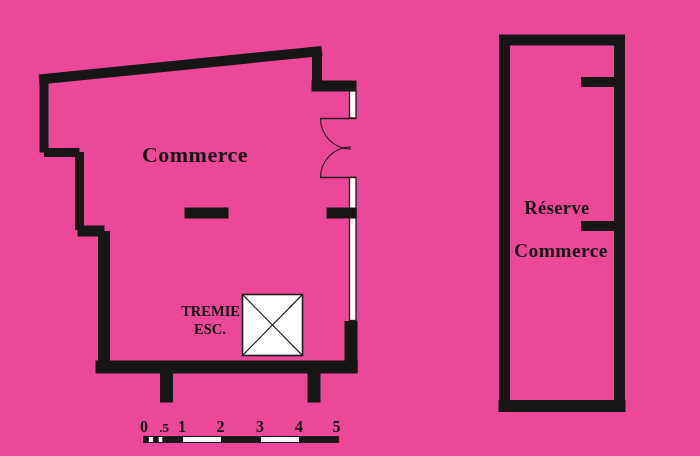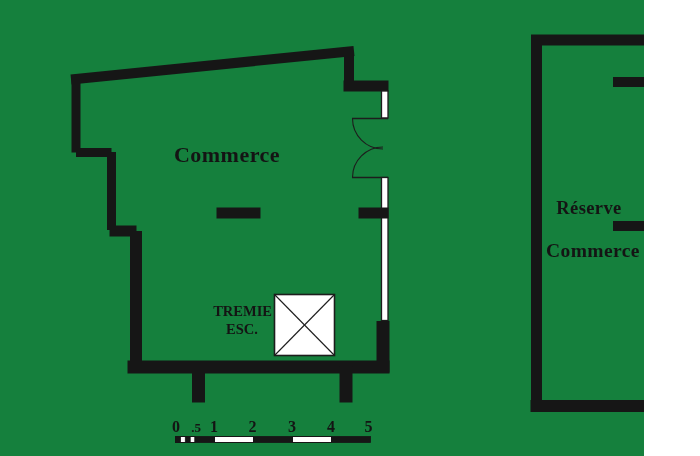--- a/index.html
+++ b/index.html
@@ -2,26 +2,25 @@
 <html><head>
 <meta charset="utf-8">
 <style>
   html, body {
     margin: 0;
     padding: 0;
     background: #ffffff;
   }
   .page {
     position: relative;
-    width: 612px;
+    width: 700px;
     height: 456px;
-    background: #15803d;
+    background: #ec4899;
     overflow: hidden;
     font-family: "Liberation Serif", "DejaVu Serif", serif;
-    padding-left: 32px;
   }
   svg { display: block; }
   .wall {
     stroke: #161616;
     fill: none;
     stroke-linecap: square;
   }
   .thin {
     stroke: #1d1d1d;
     fill: none;

